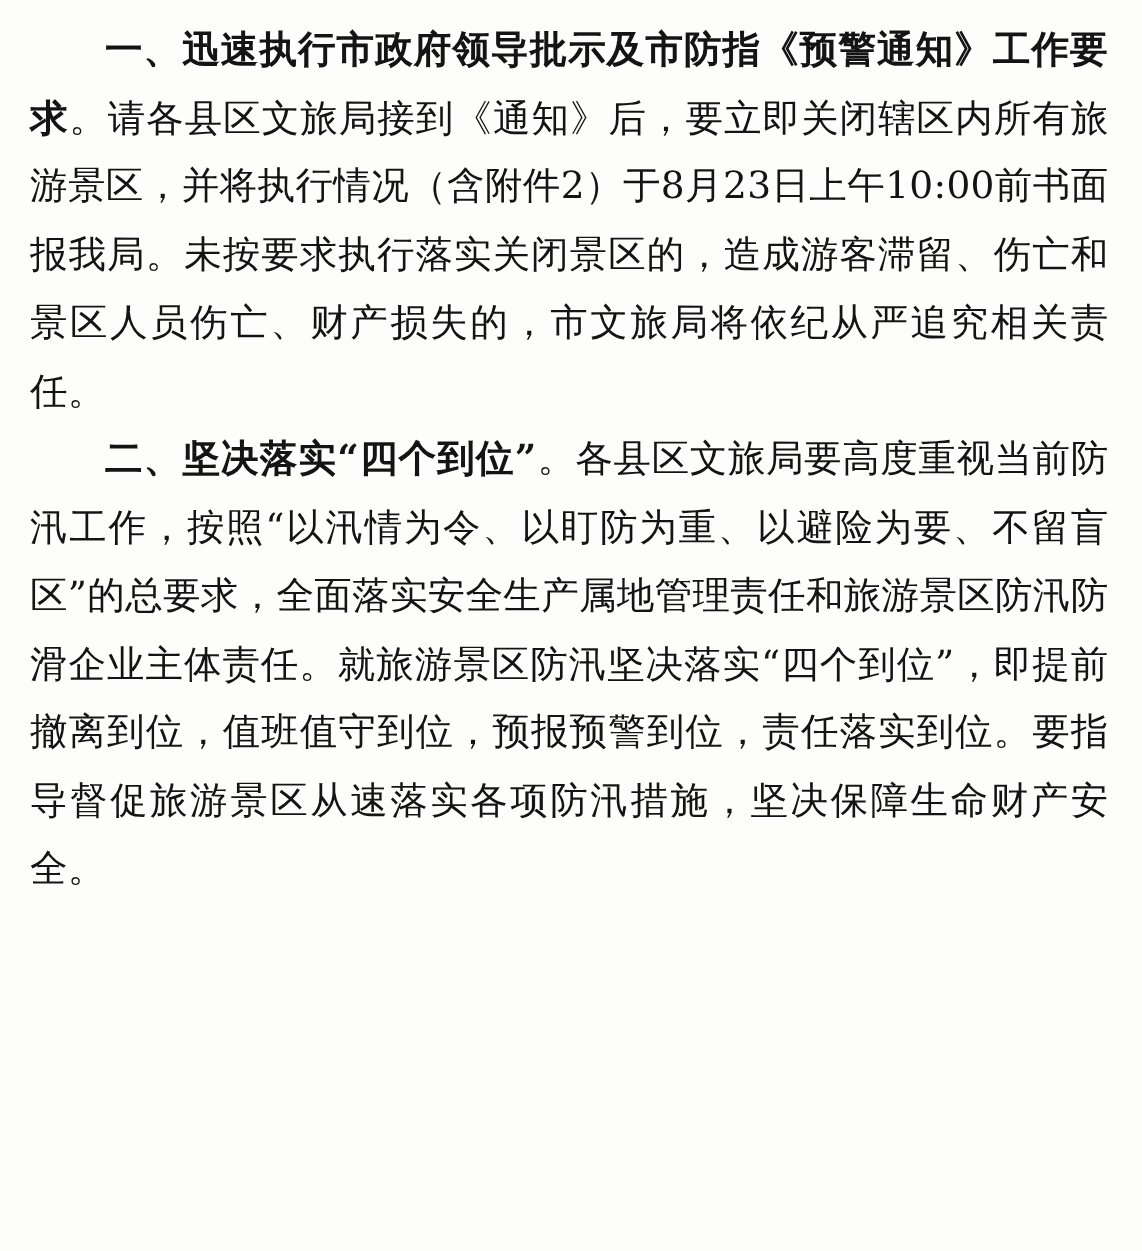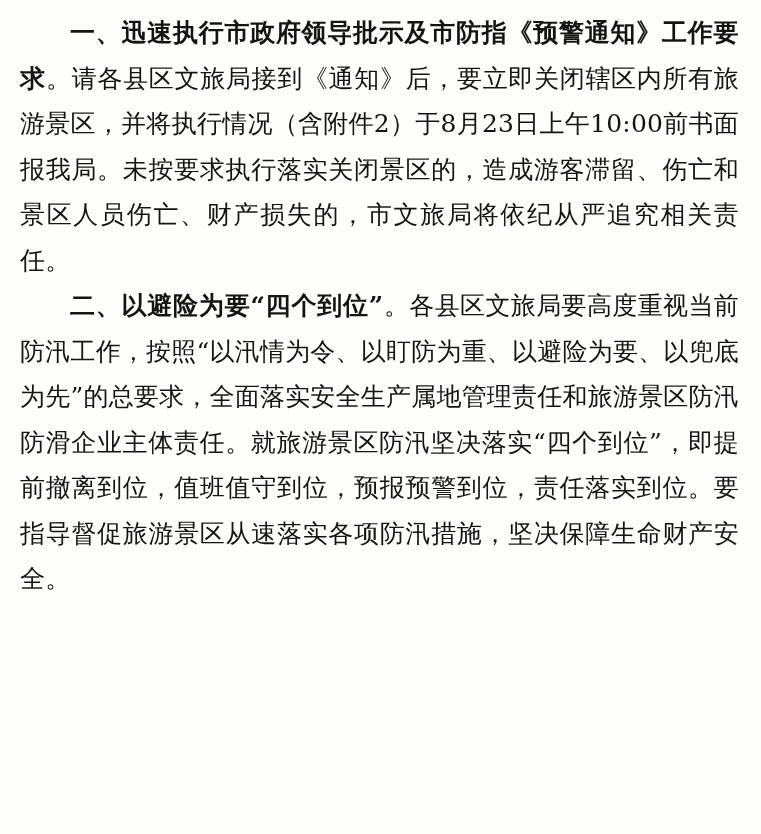--- a/index.html
+++ b/index.html
@@ -48,18 +48,18 @@
 <body>
 
 <div class="page">
   <div class="body-text">
 
     <p class="para">
       <span class="hd">一、迅速执行市政府领导批示及市防指《预警通知》工作要求</span><span>。请各县区文旅局接到《通知》后，要立即关闭辖区内所有旅游景区，并将执行情况（含附件2）于8月23日上午10:00前书面报我局。未按要求执行落实关闭景区的，造成游客滞留、伤亡和景区人员伤亡、财产损失的，市文旅局将依纪从严追究相关责任。</span>
     </p>
 
     <p class="para">
-      <span class="hd">二、以避险为要“四个到位”</span><span>。各县区文旅局要高度重视当前防汛工作，按照“以汛情为令、以盯防为重、以避险为要、以兜底为先”的总要求，全面落实安全生产属地管理责任和旅游景区防汛防滑企业主体责任。就旅游景区防汛坚决落实“四个到位”，即提前撤离到位，值班值守到位，预报预警到位，责任落实到位。要指导督促旅游景区从速落实各项防汛措施，坚决保障生命财产安全。</span>
+      <span class="hd">二、坚决落实“四个到位”</span><span>。各县区文旅局要高度重视当前防汛工作，按照“以汛情为令、以盯防为重、以避险为要、不留盲区”的总要求，全面落实安全生产属地管理责任和旅游景区防汛防滑企业主体责任。就旅游景区防汛坚决落实“四个到位”，即提前撤离到位，值班值守到位，预报预警到位，责任落实到位。要指导督促旅游景区从速落实各项防汛措施，坚决保障生命财产安全。</span>
     </p>
 
 
   </div>
 </div>
 
 </body></html>

